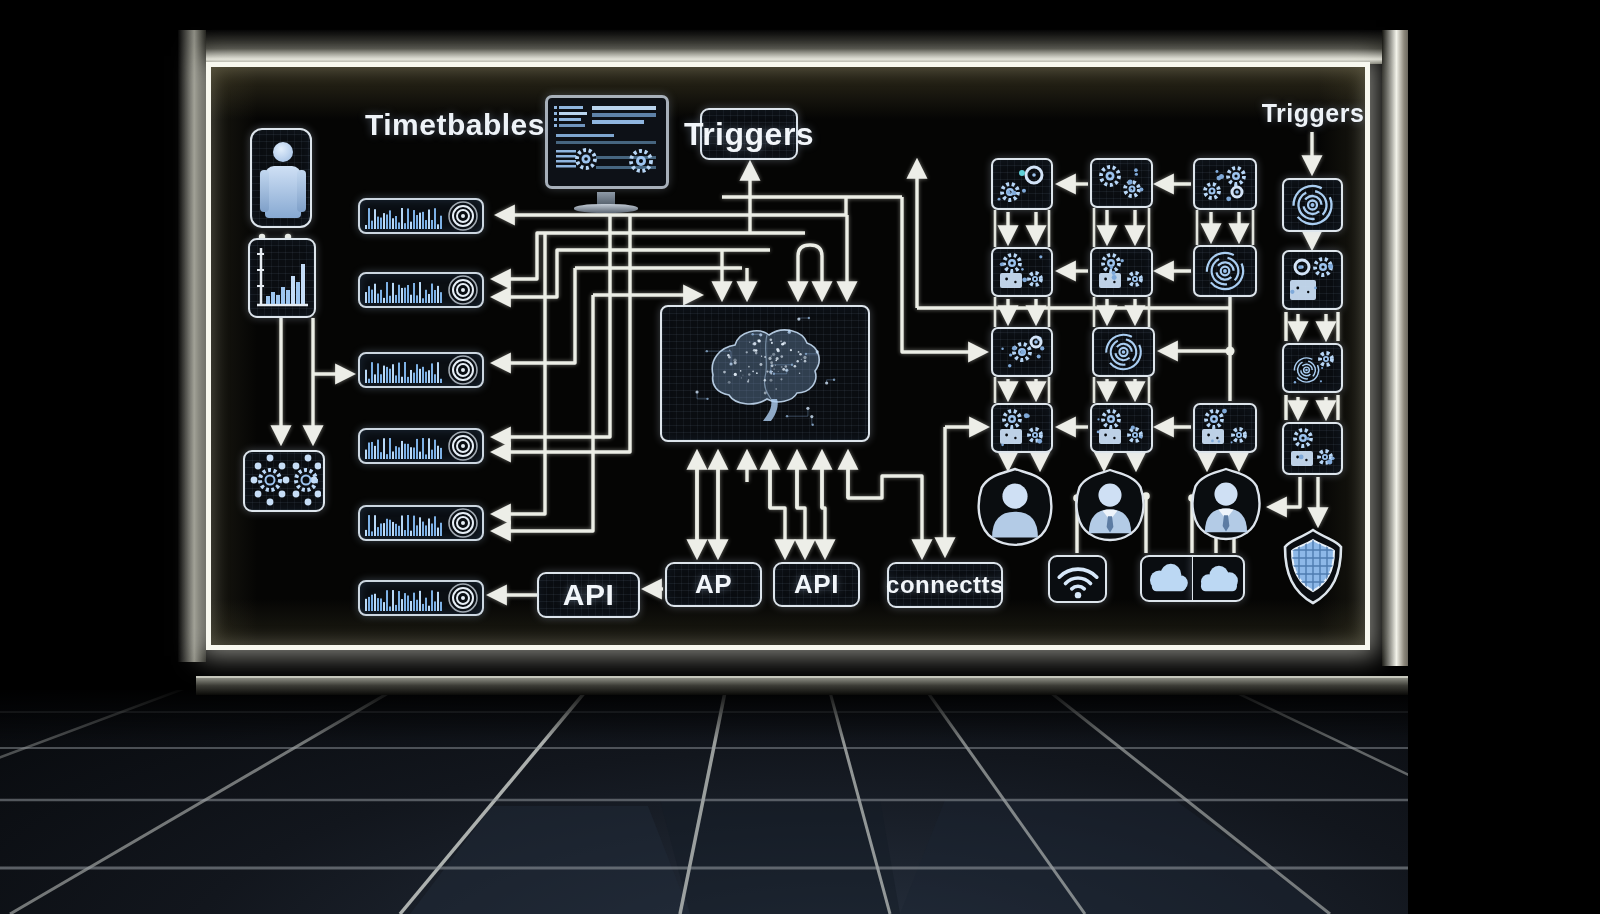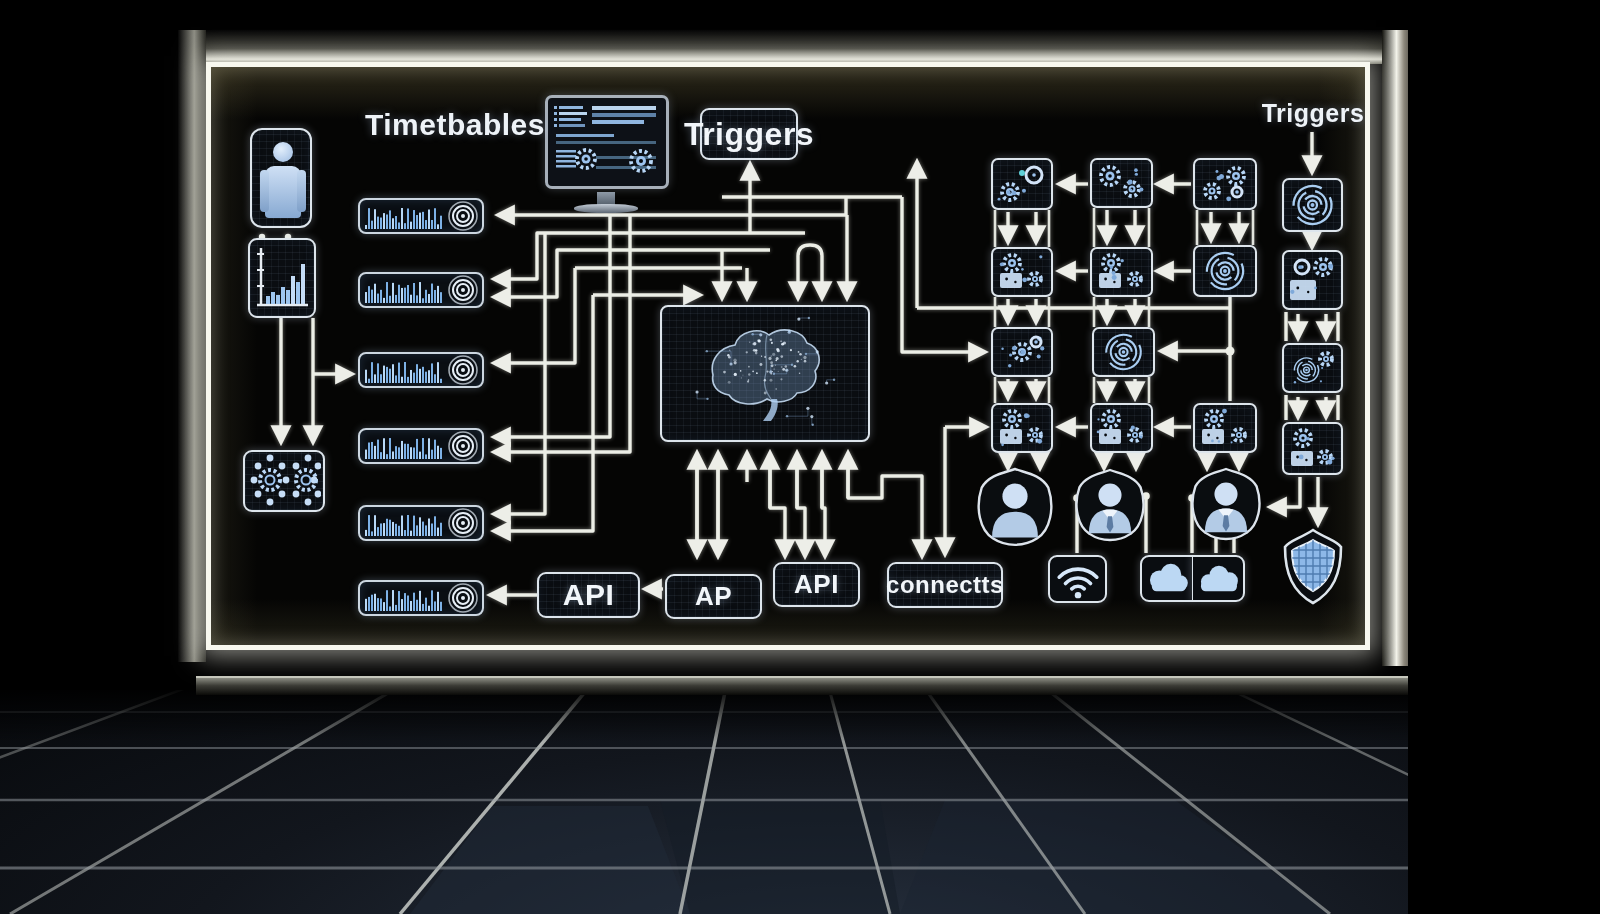--- a/index.html
+++ b/index.html
@@ -338,21 +338,21 @@
 
   <div class="floatlabel" style="left:340px;top:108px;width:230px;font-size:30px;">Timetbables</div>
   <div class="floatlabel" style="left:1248px;top:99px;width:130px;font-size:25px;">Triggers</div>
 
   <div class="box labelbox" style="left:700px;top:108px;width:98px;height:52px;font-size:32px;">
       <span>Triggers</span>
     </div>
   <div class="box labelbox" style="left:537px;top:572px;width:103px;height:46px;font-size:30px;">
       <span>API</span>
     </div>
-  <div class="box labelbox" style="left:665px;top:574px;width:97px;height:45px;font-size:26px;">
+  <div class="box labelbox" style="left:665px;top:562px;width:97px;height:45px;font-size:26px;">
       <span>AP</span>
     </div>
   <div class="box labelbox" style="left:773px;top:562px;width:87px;height:45px;font-size:26px;">
       <span>API</span>
     </div>
   <div class="box labelbox" style="left:887px;top:562px;width:116px;height:46px;font-size:24px;">
       <span>connectts</span>
     </div>
 
   <div class="box" id="brainbox">

